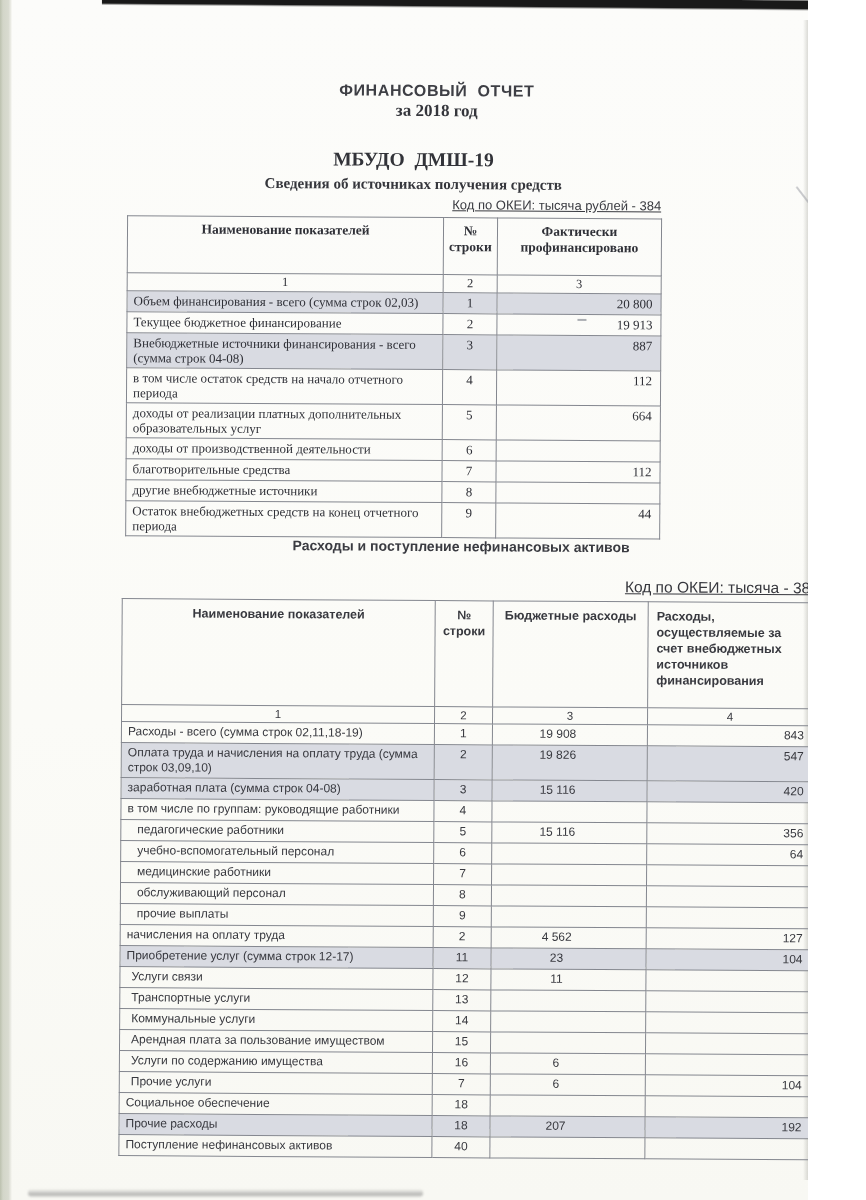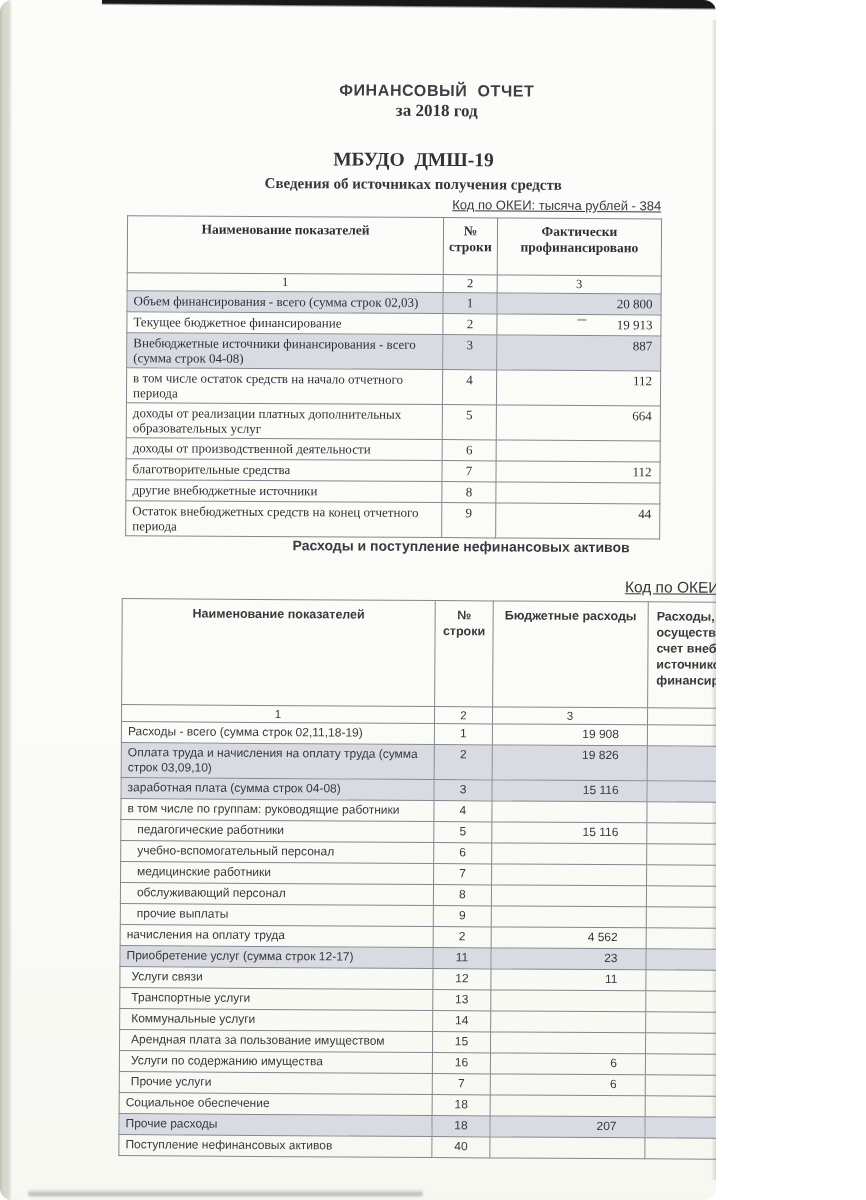--- a/index.html
+++ b/index.html
@@ -1,18 +1,18 @@
 <!DOCTYPE html>
 <html><head>
 <meta charset="utf-8">
 <style>
   html,body{margin:0;padding:0;}
-  #screen{position:relative;width:716px;height:1200px;overflow:hidden;
+  #screen{position:relative;width:808px;height:1200px;overflow:hidden;
           background:linear-gradient(180deg,#fcfcfa 0%,#fbfbf7 60%,#f8f8f3 100%);
-          font-family:"Liberation Sans", sans-serif;border-radius:12px;}
+          font-family:"Liberation Sans", sans-serif;}
 
   
   .scan-top{position:absolute;top:-5px;left:102px;width:790px;height:13px;
             background:linear-gradient(to bottom,#191919 0 62%,rgba(25,25,25,.35) 72%,transparent 80%);
             transform:rotate(.45deg);transform-origin:0 0;}
   .scan-left{position:absolute;top:0;left:0;width:12px;height:1200px;
              background:linear-gradient(90deg,#bcc1af 0,#d3d6c9 25%,#d9dbd0 70%,#eeeee8 92%,rgba(255,255,255,0) 100%);}
   .scan-bottom{position:absolute;left:28px;top:1189px;width:395px;height:8px;border-radius:4px;
                background:linear-gradient(180deg,rgba(150,150,150,0) 0,rgba(130,130,130,.55) 70%,rgba(160,160,160,.25) 100%);
                filter:blur(1px);}
@@ -65,21 +65,21 @@
       font-size:12px;color:#38393f;}
   .t2 col.c1{width:313px}.t2 col.c2{width:58px}.t2 col.c3{width:155px}.t2 col.c4{width:165px}
   .t2 tr.hdr th{height:98px;vertical-align:top;padding-top:6px;font-size:12.5px;
                 font-weight:bold;line-height:16px;}
   .t2 th.h-name,.t2 th.h-line,.t2 th.h-budget{text-align:center;}
   .t2 th.h-extra{text-align:left;padding-left:8px;padding-right:6px;}
   .t2 tr.nums th{height:14px;padding:1px;font-weight:normal;font-size:11.5px;text-align:center;}
   .t2 tbody td{vertical-align:top;padding:2px 4px;line-height:15px;height:16px;}
   .t2 td.c-name{text-align:left;padding-left:6px;}
   .t2 td.c-line{text-align:center;}
-  .t2 td.c-budget{text-align:right;padding-right:28px;}
+  .t2 td.c-budget{text-align:center;padding-right:28px;}
   .t2 td.c-extra{text-align:right;padding-right:8px;}
   td.ind1{padding-left:16px !important;}
   td.ind2{padding-left:11px !important;}
 </style>
 </head>
 <body>
 
 <div id="screen">
 
   <div class="scan-top"></div>

